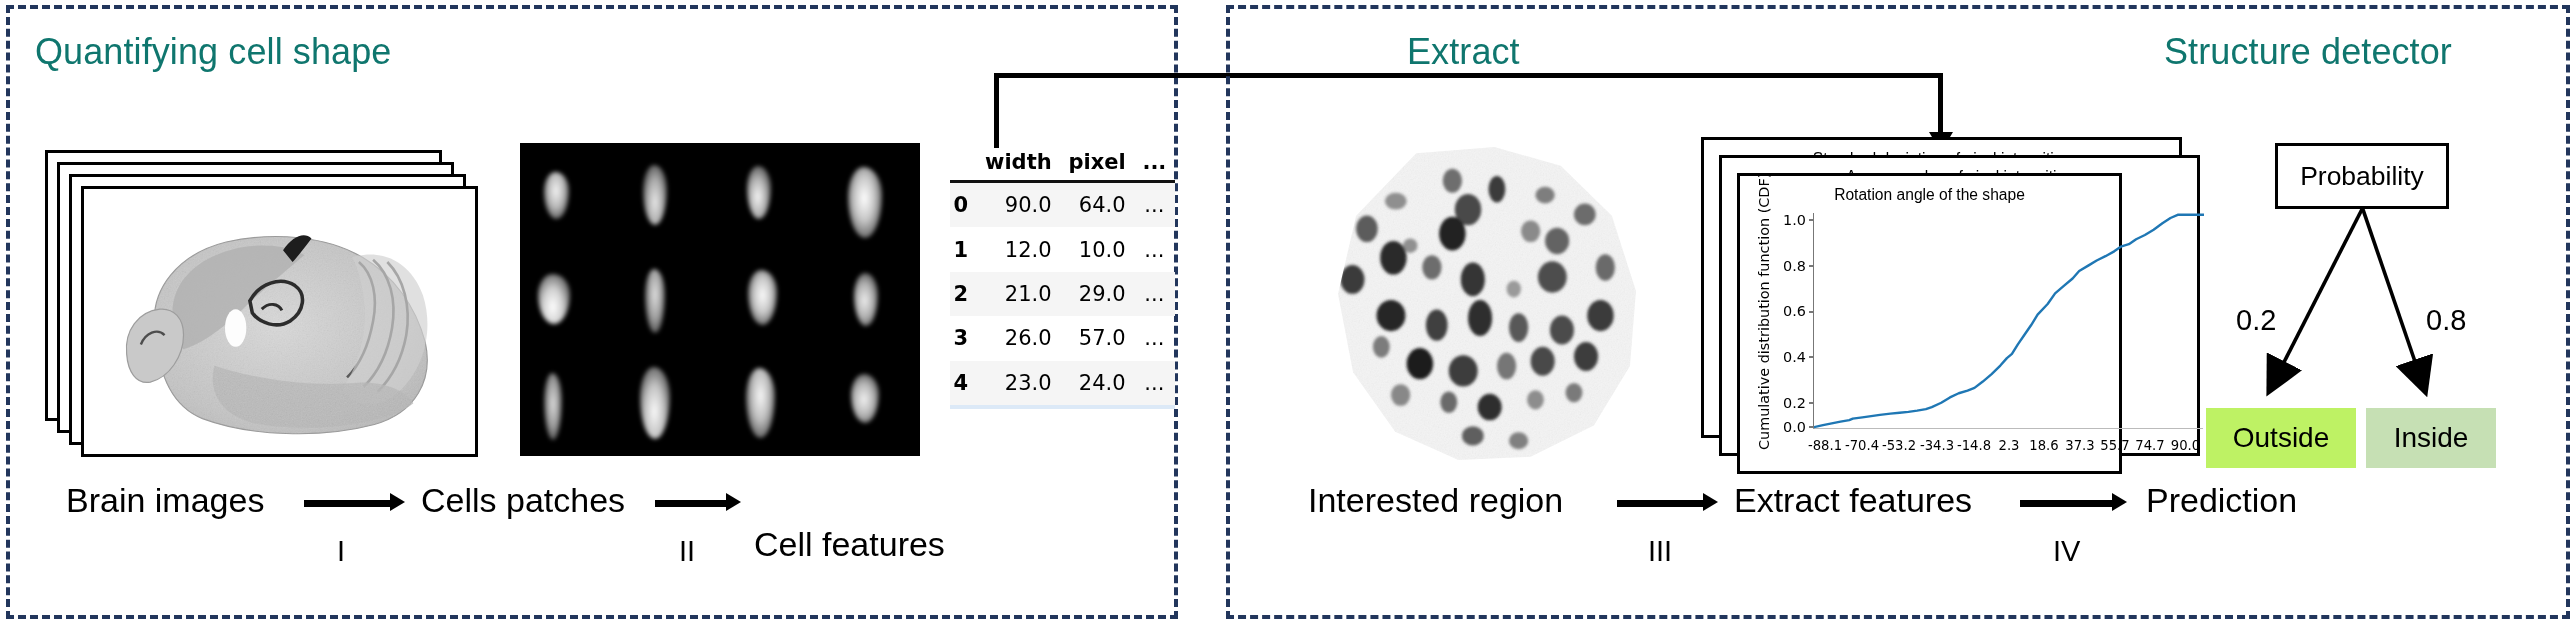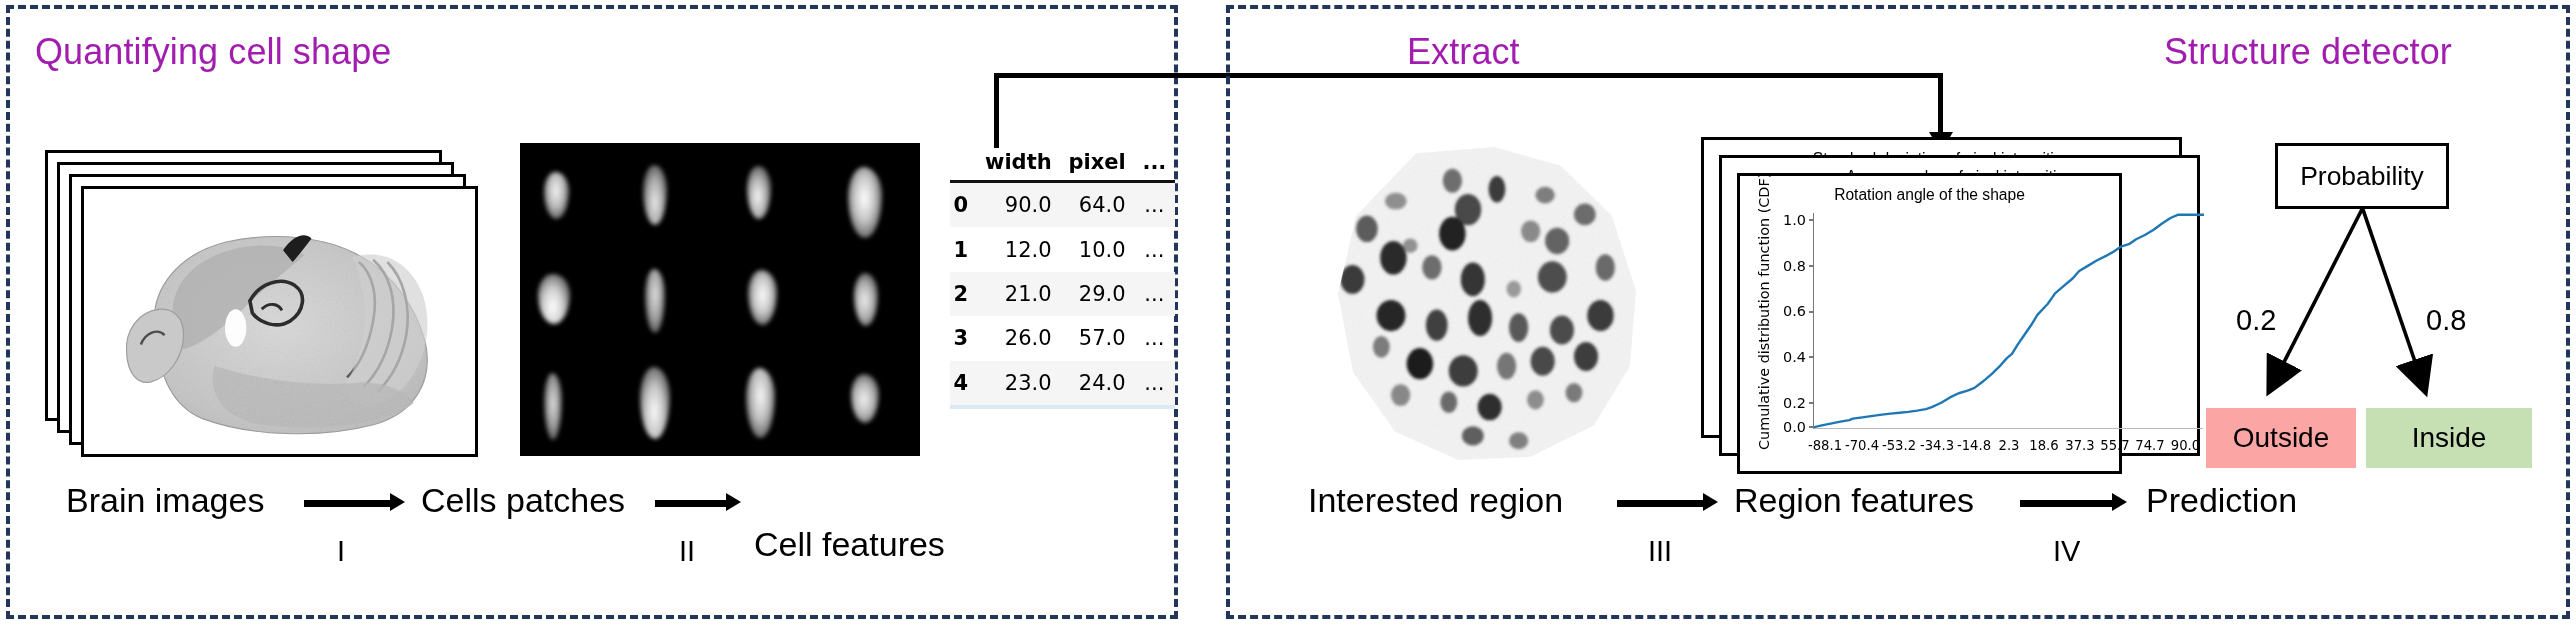--- a/index.html
+++ b/index.html
@@ -3,21 +3,21 @@
 <meta charset="utf-8">
 <style>
   html,body{margin:0;padding:0;background:#fff;}
   body{width:2576px;height:625px;position:relative;
        font-family:"Liberation Sans", sans-serif;color:#000;overflow:hidden;}
 
   .panel{position:absolute;top:4.8px;height:614px;border:4.2px dashed #22365c;box-sizing:border-box;}
   #panel-left{left:6px;width:1172px;}
   #panel-right{left:1226px;width:1344px;}
 
-  .panel-title{position:absolute;font-size:36px;font-weight:400;color:#a21caf;white-space:nowrap;letter-spacing:0.1px;}
+  .panel-title{position:absolute;font-size:36px;font-weight:400;color:#0f766e;white-space:nowrap;letter-spacing:0.1px;}
 
   
   .brain-stack{position:absolute;}
   .brain-sheet{position:absolute;background:#fff;border:3.6px solid #000;box-sizing:border-box;}
   .brain-art{position:absolute;inset:0;overflow:hidden;}
 
   
   .patches{position:absolute;background:#000;overflow:hidden;}
   .blob{position:absolute;border-radius:46% 54% 50% 50%/42% 40% 60% 58%;
         filter:blur(1.9px);}
@@ -327,27 +327,27 @@
       <path d="M0,0 L11,5.5 L0,11 z" fill="#000"></path>
     </marker>
   </defs>
   <line x1="270" y1="2" x2="118" y2="300" stroke="#000" stroke-width="6" marker-end="url(#ah)"></line>
   <line x1="270" y1="2" x2="372" y2="300" stroke="#000" stroke-width="6" marker-end="url(#ah)"></line>
 </svg>
 
 <div class="edge-label" style="left:2236px;top:304px;">0.2</div>
 <div class="edge-label" style="left:2426px;top:304px;">0.8</div>
 
-<div class="leaf-box" style="left:2206px;top:408px;width:150px;height:60px;background:#fca5a5;">
+<div class="leaf-box" style="left:2206px;top:408px;width:150px;height:60px;background:#bef264;">
   <span>Outside</span>
 </div>
-<div class="leaf-box" style="left:2366px;top:408px;width:166px;height:60px;background:#c6e0b4;">
+<div class="leaf-box" style="left:2366px;top:408px;width:130px;height:60px;background:#c6e0b4;">
   <span>Inside</span>
 </div>
 
 <div class="caption" style="left:1308px;top:481px;">Interested region</div>
 <div class="flow-arrow" style="left:1617px;top:500px;width:87px;"></div>
-<div class="caption" style="left:1734px;top:481px;">Region features</div>
+<div class="caption" style="left:1734px;top:481px;">Extract features</div>
 <div class="flow-arrow" style="left:2020px;top:500px;width:93px;"></div>
 <div class="caption" style="left:2146px;top:481px;">Prediction</div>
 <div class="numeral" style="left:1648px;top:535px;">III</div>
 <div class="numeral" style="left:2053px;top:535px;">IV</div>
 
 
 </body></html>

